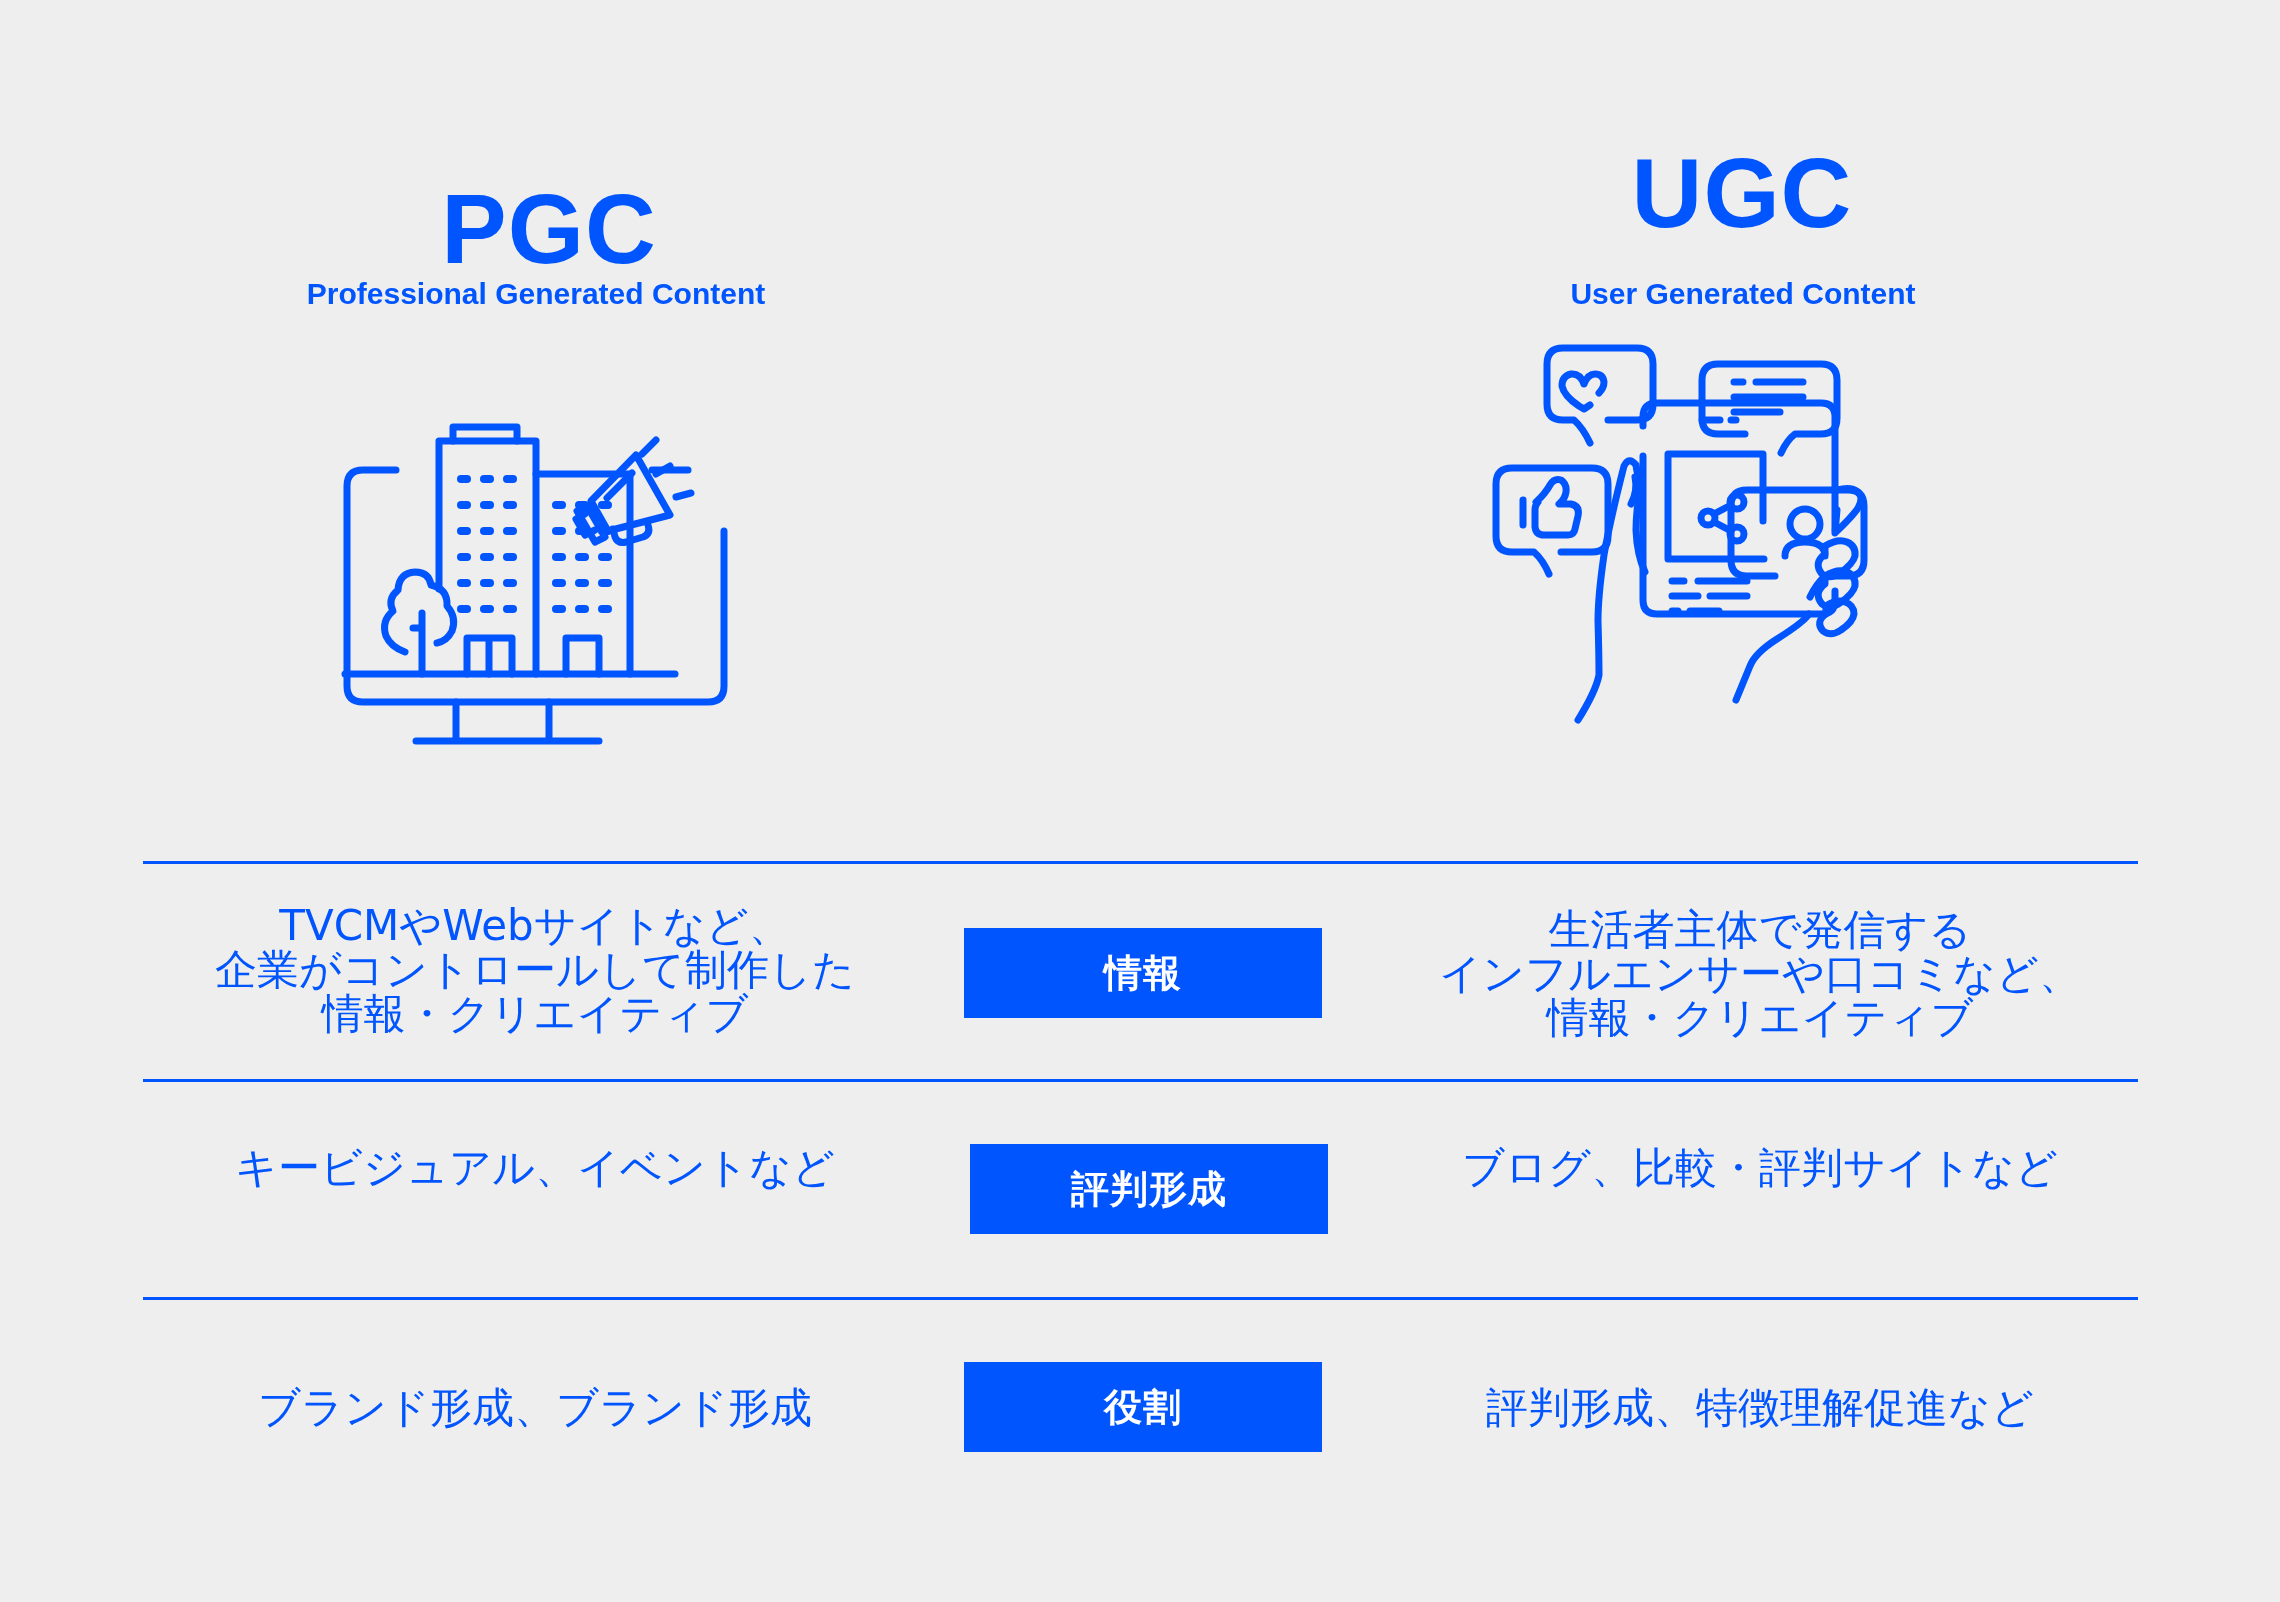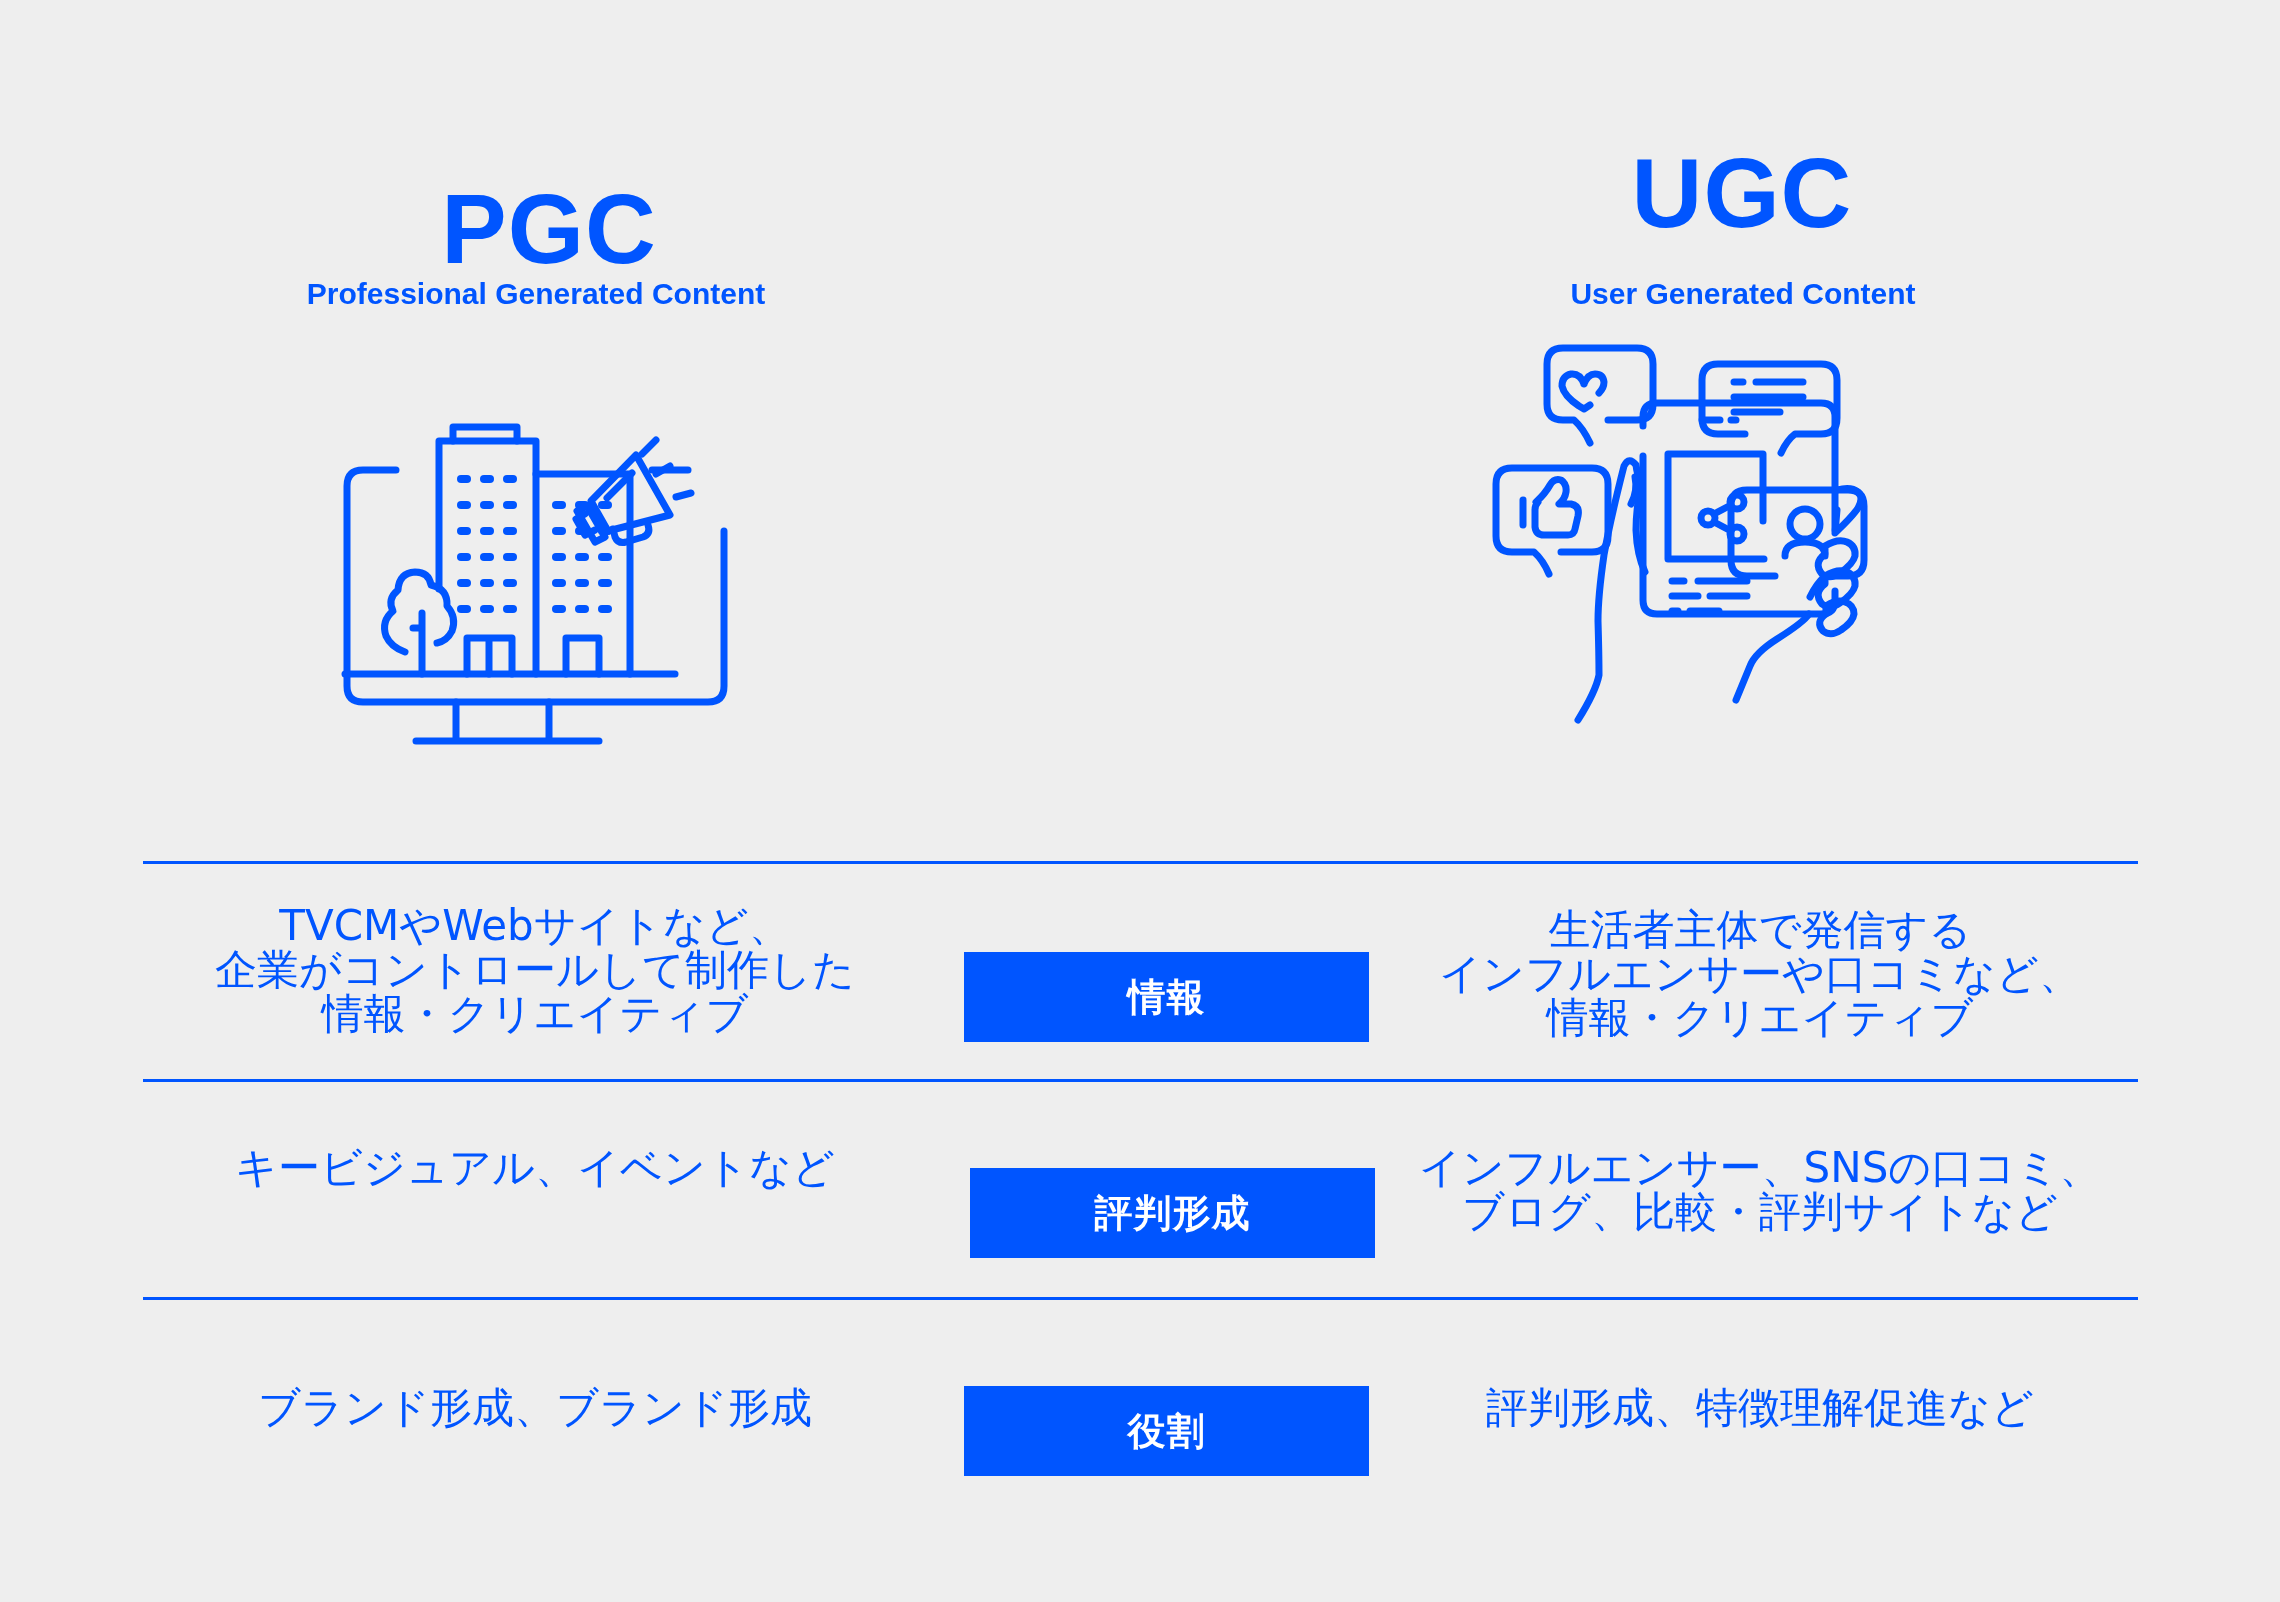--- a/index.html
+++ b/index.html
@@ -38,28 +38,27 @@
     position: absolute;
     width: 720px;
     text-align: center;
     font-size: 42px;
     line-height: 44px;
     color: #0055FF;
   }
   .cell .ln { display: block; white-space: nowrap; }
   .label-box {
     position: absolute;
-    width: 405px; height: 90px;
+    width: 358px; height: 90px;
     background: #0055FF;
     color: #FFFFFF;
     display: flex; align-items: center; justify-content: center;
     font-weight: 700;
     font-size: 38px;
     letter-spacing: 1px;
-    margin-top: 24px;
   }
   svg.icon { position: absolute; overflow: visible; }
   svg.icon * {
     fill: none; stroke: #0055FF; stroke-width: 7;
     stroke-linecap: round; stroke-linejoin: round;
   }
   svg.icon .dot { fill: #0055FF; stroke: none; }
 </style>
 </head>
 <body>
@@ -204,21 +203,20 @@
   <span class="ln">生活者主体で発信する</span>
   <span class="ln">インフルエンサーや口コミなど、</span>
   <span class="ln">情報・クリエイティブ</span>
 </div>
 
 <div class="cell" style="left:175px; top:1146px;">
   <span class="ln">キービジュアル、イベントなど</span>
 </div>
 <div class="label-box" style="left:970px; top:1144px;">評判形成</div>
 <div class="cell" style="left:1400px; top:1146px;">
-  <span class="ln">インフルエンサー、SNSの口コミ、</span>
   <span class="ln">ブログ、比較・評判サイトなど</span>
 </div>
 
 <div class="cell" style="left:175px; top:1386px;">
   <span class="ln">ブランド形成、ブランド形成</span>
 </div>
 <div class="label-box" style="left:964px; top:1362px;">役割</div>
 <div class="cell" style="left:1400px; top:1386px;">
   <span class="ln">評判形成、特徴理解促進など</span>
 </div>

